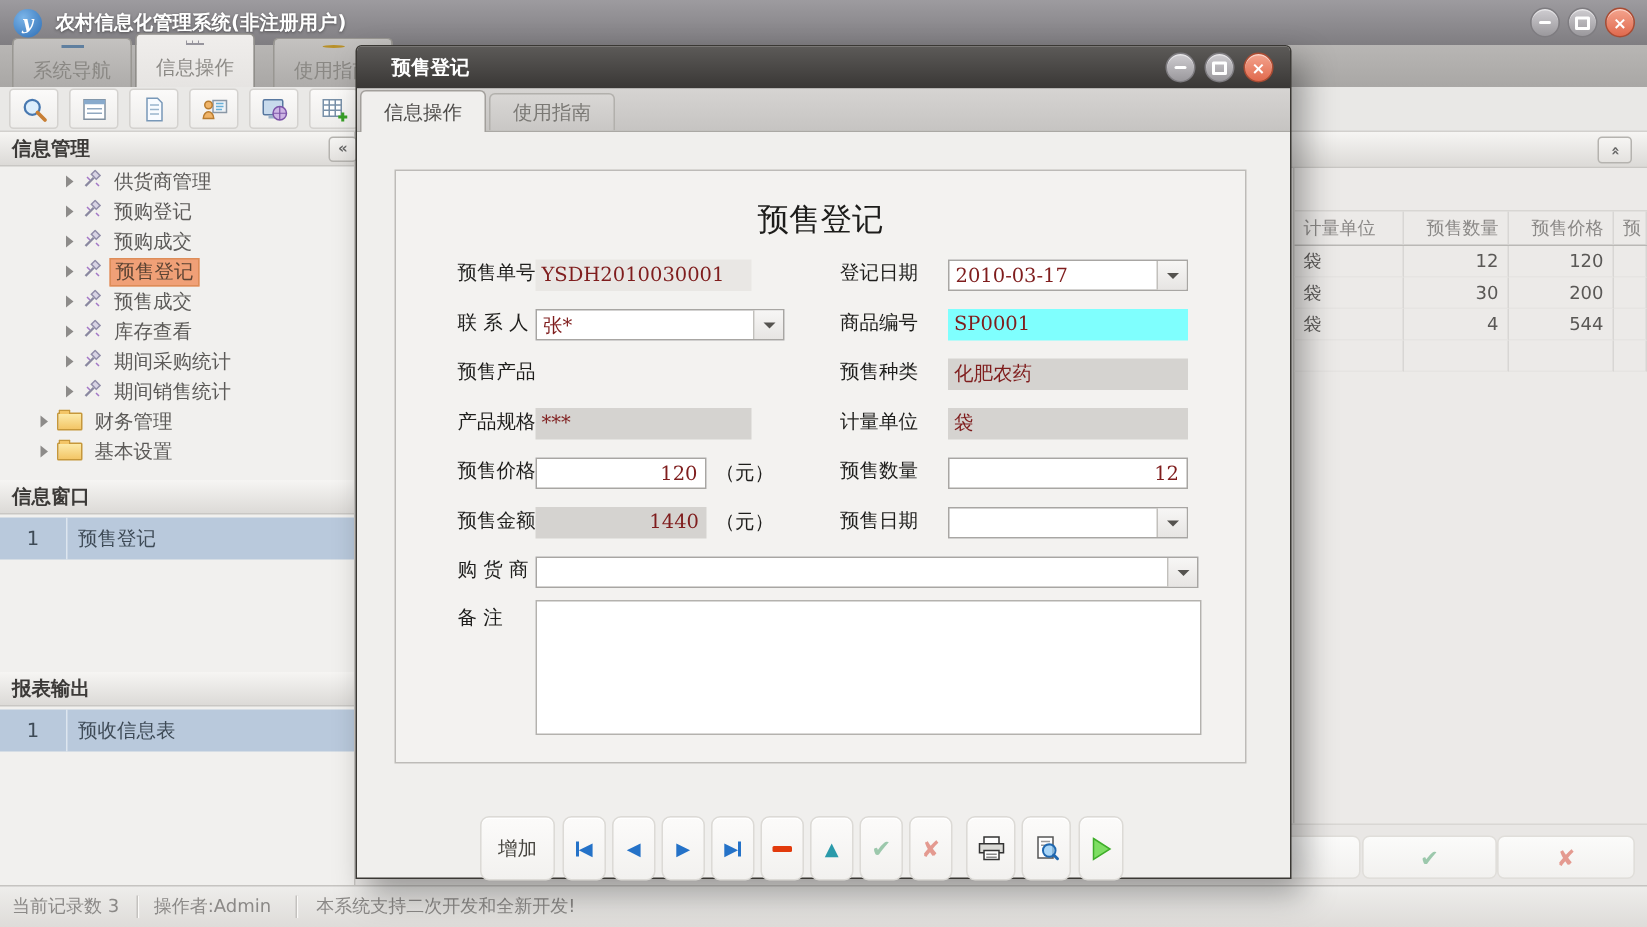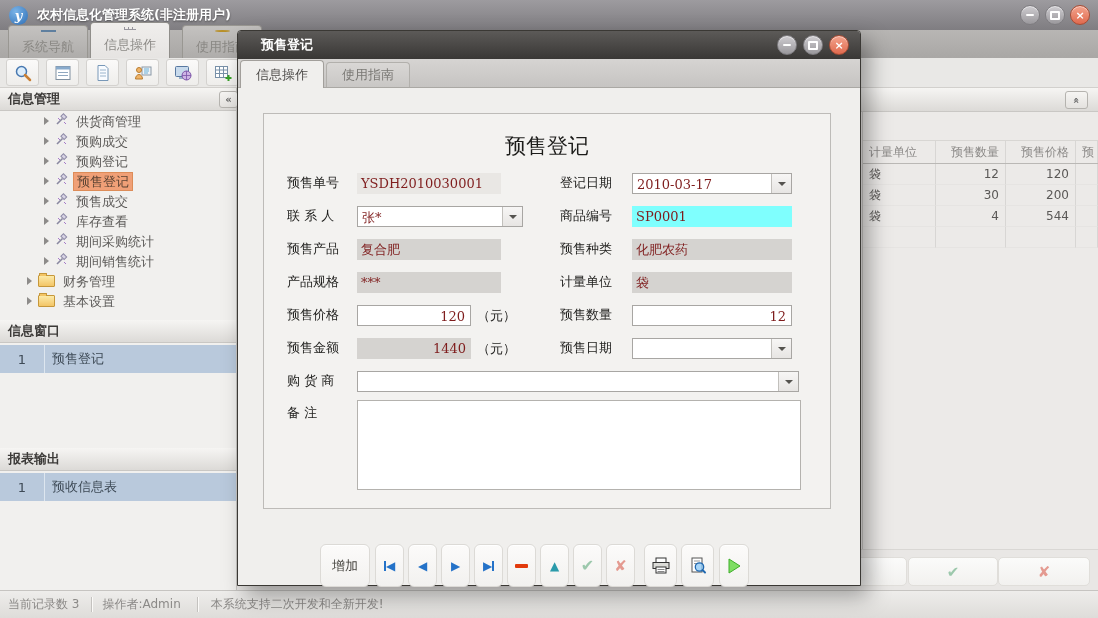--- a/index.html
+++ b/index.html
@@ -107,21 +107,21 @@
             display:flex;align-items:flex-end;padding-left:2px;}
   .dtab{height:24px;padding:0 15px;display:flex;align-items:center;font-size:13px;border-radius:4px 4px 0 0;
         background:linear-gradient(#d9d7d5,#c9c7c5);border:1px solid #b2b0ac;border-bottom:none;color:#7a7874;margin-right:2px;}
   .dtab.active{height:27px;background:#f0efed;border-color:#a29f9b;color:#4c4a48;margin-bottom:-1px;}
 
   .form-panel{position:absolute;left:25px;top:82px;width:568px;height:396px;box-sizing:border-box;
               background:#f3f2f0;border:1px solid #bdbbb8;
               font-family:"DejaVu Serif","Liberation Serif",serif;}
   .form-title{position:absolute;left:0;top:18px;width:100%;text-align:center;font-size:21px;color:#1c1c1a;}
   .flabel{position:absolute;font-size:13px;color:#1e1e1c;line-height:22px;white-space:nowrap;}
-  .lbl-l{left:23px;}
+  .lbl-l{left:41px;}
   .lbl-r{left:296px;}
   .fld{position:absolute;height:21px;line-height:21px;font-size:13px;color:#7f1d1d;box-sizing:border-box;}
   .f-l{left:93px;}
   .f-r{left:368px;width:160px;}
   .f-ro-light{background:#e9e7e4;padding-left:4px;}
   .f-ro-dark{background:#d5d3d0;padding-left:4px;}
   .f-cyan{background:#7ffffe;padding-left:4px;}
   .f-white{background:#fff;border:1px solid #a8a6a3;}
   .f-num{text-align:right;padding-right:5px;}
   .combo{background:#fff;border:1px solid #a8a6a3;display:flex;}
@@ -310,30 +310,30 @@
             </svg></span>
         <span class="tlabel">供货商管理</span>
       </div>
       <div class="titem t-sub">
         <span class="arrow"></span>
         <span class="ticon"><svg width="13" height="13">
               <path d="M2 11 L7.5 5.5" stroke="#8a88a0" stroke-width="1.6"></path>
               <rect x="6.5" y="1.8" width="4.6" height="3.6" transform="rotate(45 8.8 3.6)" fill="#d8d4e4" stroke="#908ca8"></rect>
               <path d="M3 5 l2 2 M9 9 l2 2" stroke="#a478c8" stroke-width="1"></path>
             </svg></span>
+        <span class="tlabel">预购登记</span>
+      </div>
+      <div class="titem t-sub">
+        <span class="arrow"></span>
+        <span class="ticon"><svg width="13" height="13">
+              <path d="M2 11 L7.5 5.5" stroke="#8a88a0" stroke-width="1.6"></path>
+              <rect x="6.5" y="1.8" width="4.6" height="3.6" transform="rotate(45 8.8 3.6)" fill="#d8d4e4" stroke="#908ca8"></rect>
+              <path d="M3 5 l2 2 M9 9 l2 2" stroke="#a478c8" stroke-width="1"></path>
+            </svg></span>
         <span class="tlabel">预购成交</span>
-      </div>
-      <div class="titem t-sub">
-        <span class="arrow"></span>
-        <span class="ticon"><svg width="13" height="13">
-              <path d="M2 11 L7.5 5.5" stroke="#8a88a0" stroke-width="1.6"></path>
-              <rect x="6.5" y="1.8" width="4.6" height="3.6" transform="rotate(45 8.8 3.6)" fill="#d8d4e4" stroke="#908ca8"></rect>
-              <path d="M3 5 l2 2 M9 9 l2 2" stroke="#a478c8" stroke-width="1"></path>
-            </svg></span>
-        <span class="tlabel">预购登记</span>
       </div>
       <div class="titem t-sub">
         <span class="arrow"></span>
         <span class="ticon"><svg width="13" height="13">
               <path d="M2 11 L7.5 5.5" stroke="#8a88a0" stroke-width="1.6"></path>
               <rect x="6.5" y="1.8" width="4.6" height="3.6" transform="rotate(45 8.8 3.6)" fill="#d8d4e4" stroke="#908ca8"></rect>
               <path d="M3 5 l2 2 M9 9 l2 2" stroke="#a478c8" stroke-width="1"></path>
             </svg></span>
         <span class="tlabel sel">预售登记</span>
       </div>
@@ -443,21 +443,20 @@
       <div class="fld f-l combo" style="top:92px;width:166px;">
         <span class="cval">张*</span>
         <span class="dd">
             <span class="dd-arrow"></span>
           </span>
       </div>
       <span class="flabel lbl-r" style="top:91px;">商品编号</span>
       <div class="fld f-r f-cyan" style="top:92px;">SP0001</div>
 
       <span class="flabel lbl-l" style="top:124px;">预售产品</span>
-      <div class="fld f-l f-ro-dark" style="top:125px;width:144px;">复合肥</div>
       <span class="flabel lbl-r" style="top:124px;">预售种类</span>
       <div class="fld f-r f-ro-dark" style="top:125px;">化肥农药</div>
 
       <span class="flabel lbl-l" style="top:157px;">产品规格</span>
       <div class="fld f-l f-ro-dark" style="top:158px;width:144px;">***</div>
       <span class="flabel lbl-r" style="top:157px;">计量单位</span>
       <div class="fld f-r f-ro-dark" style="top:158px;">袋</div>
 
       <span class="flabel lbl-l" style="top:190px;">预售价格</span>
       <div class="fld f-l f-white f-num" style="top:191px;width:114px;">120</div>

